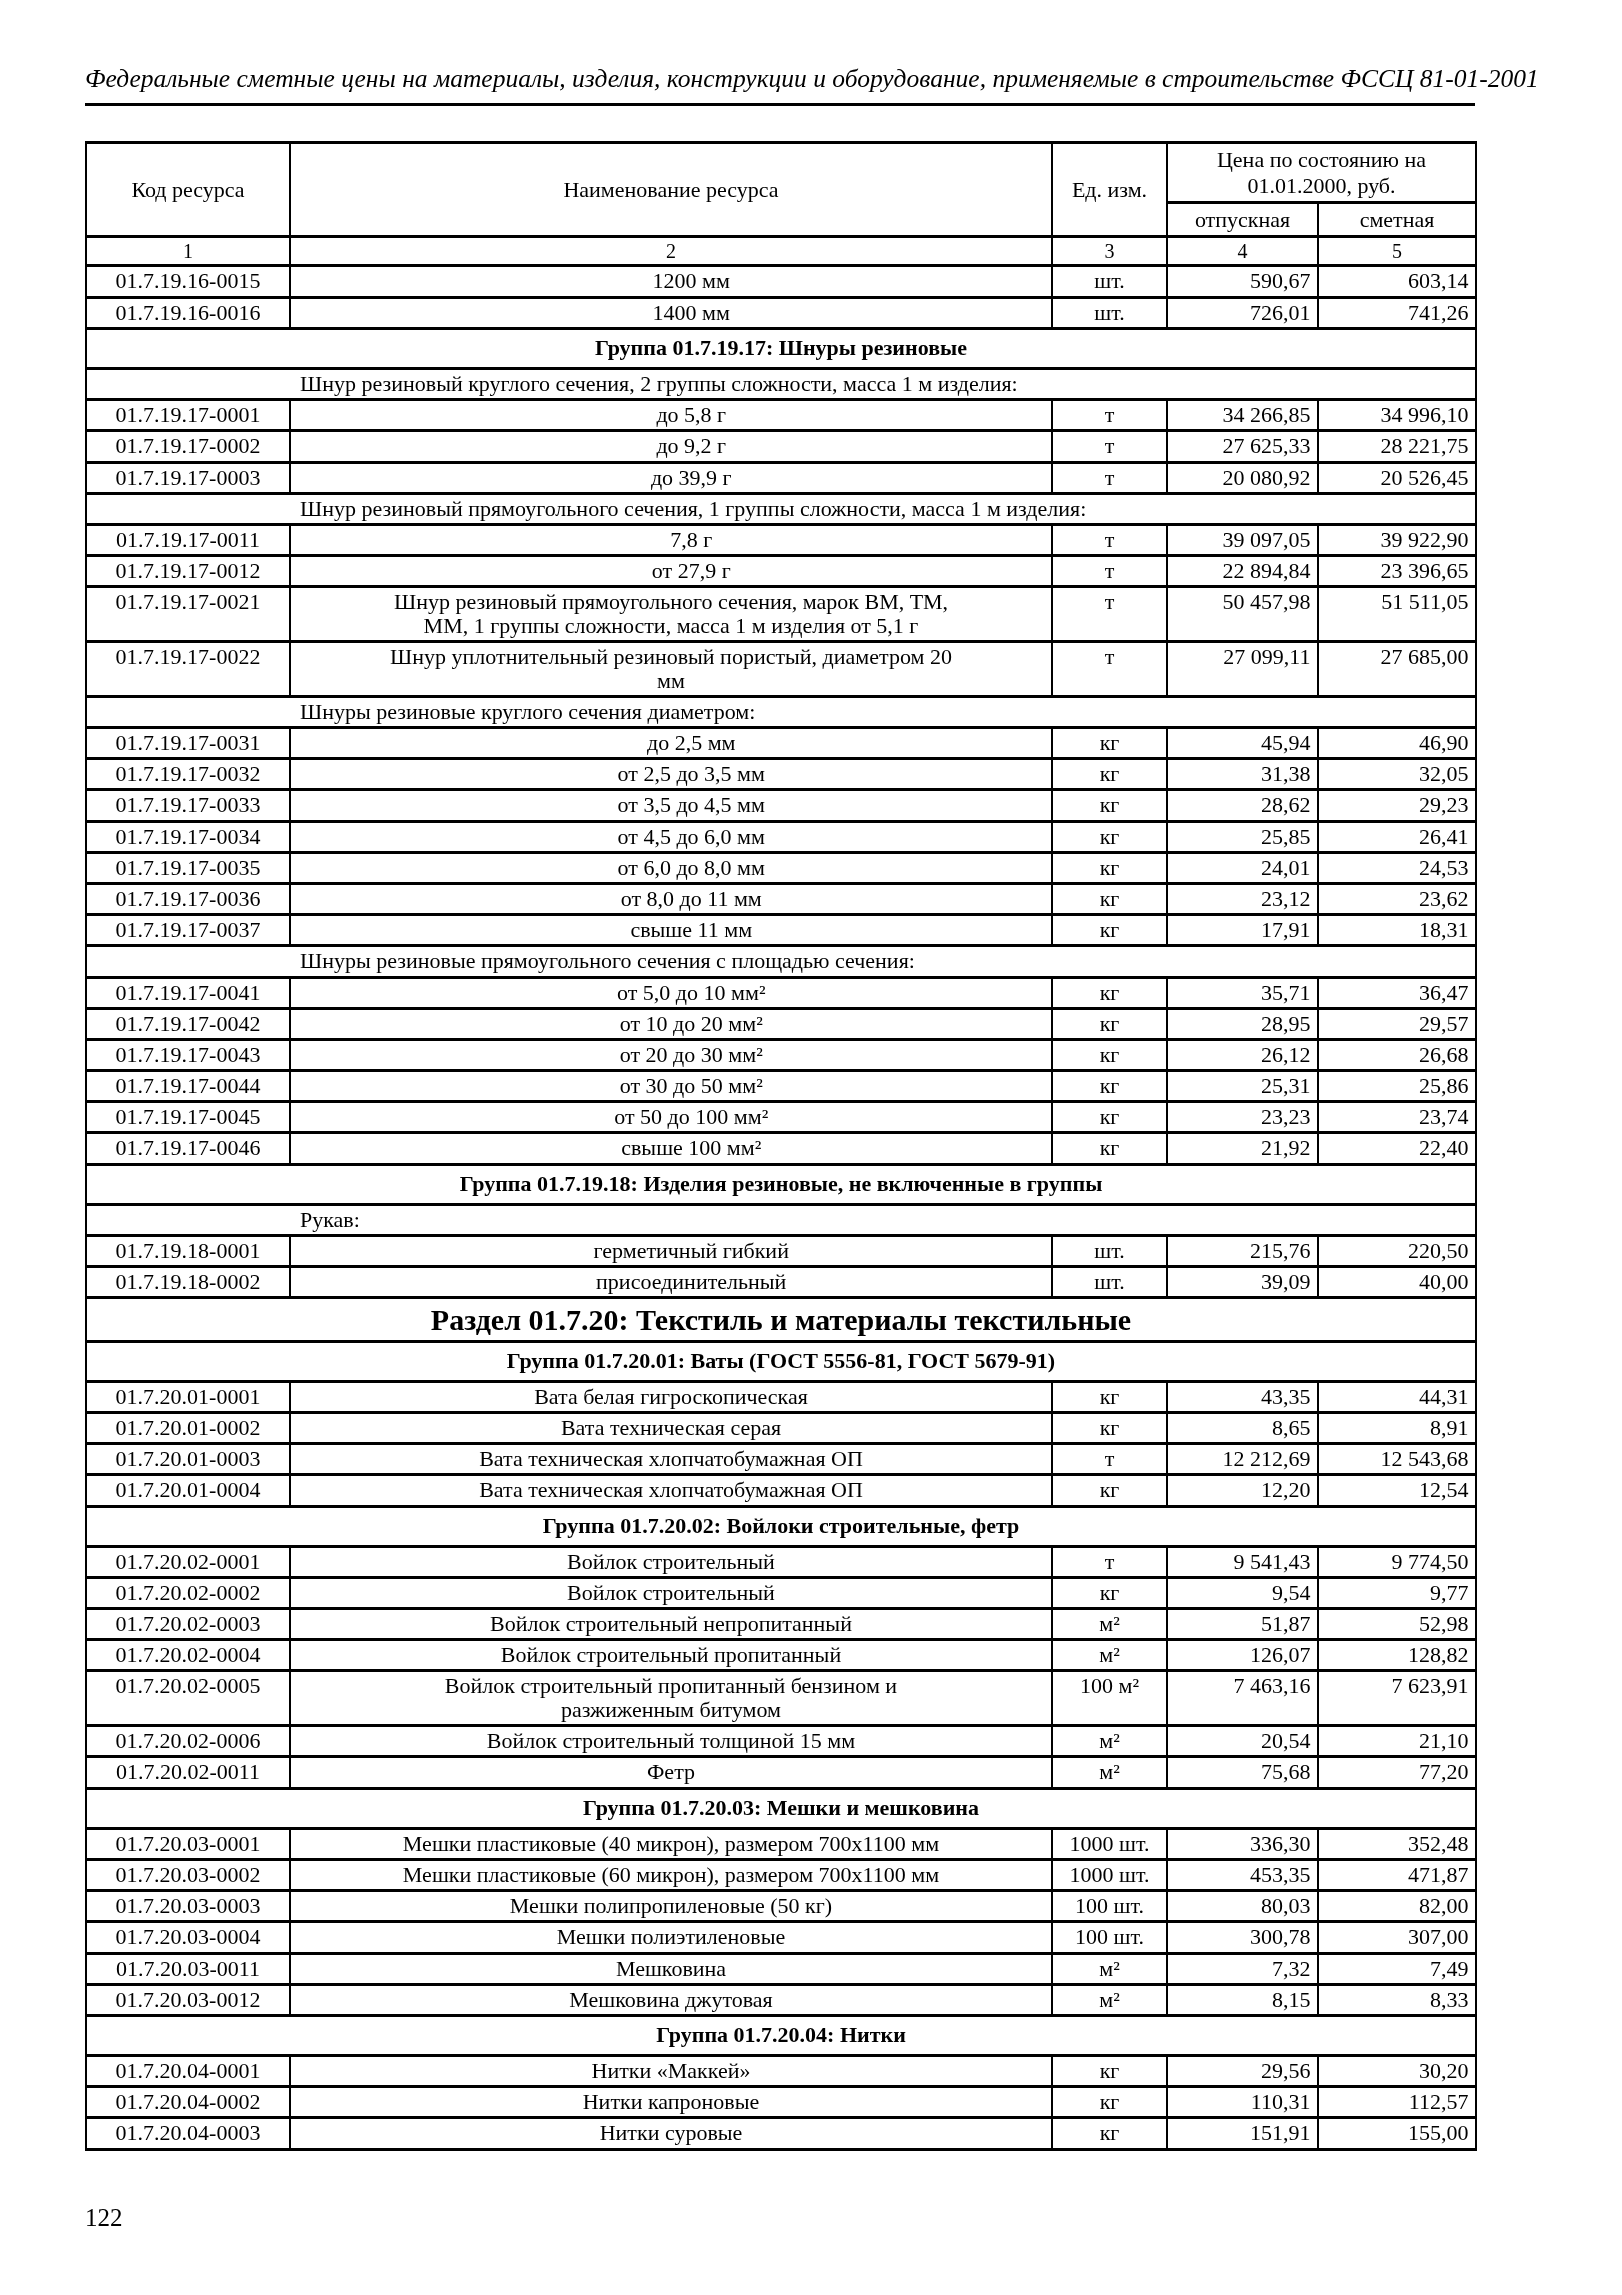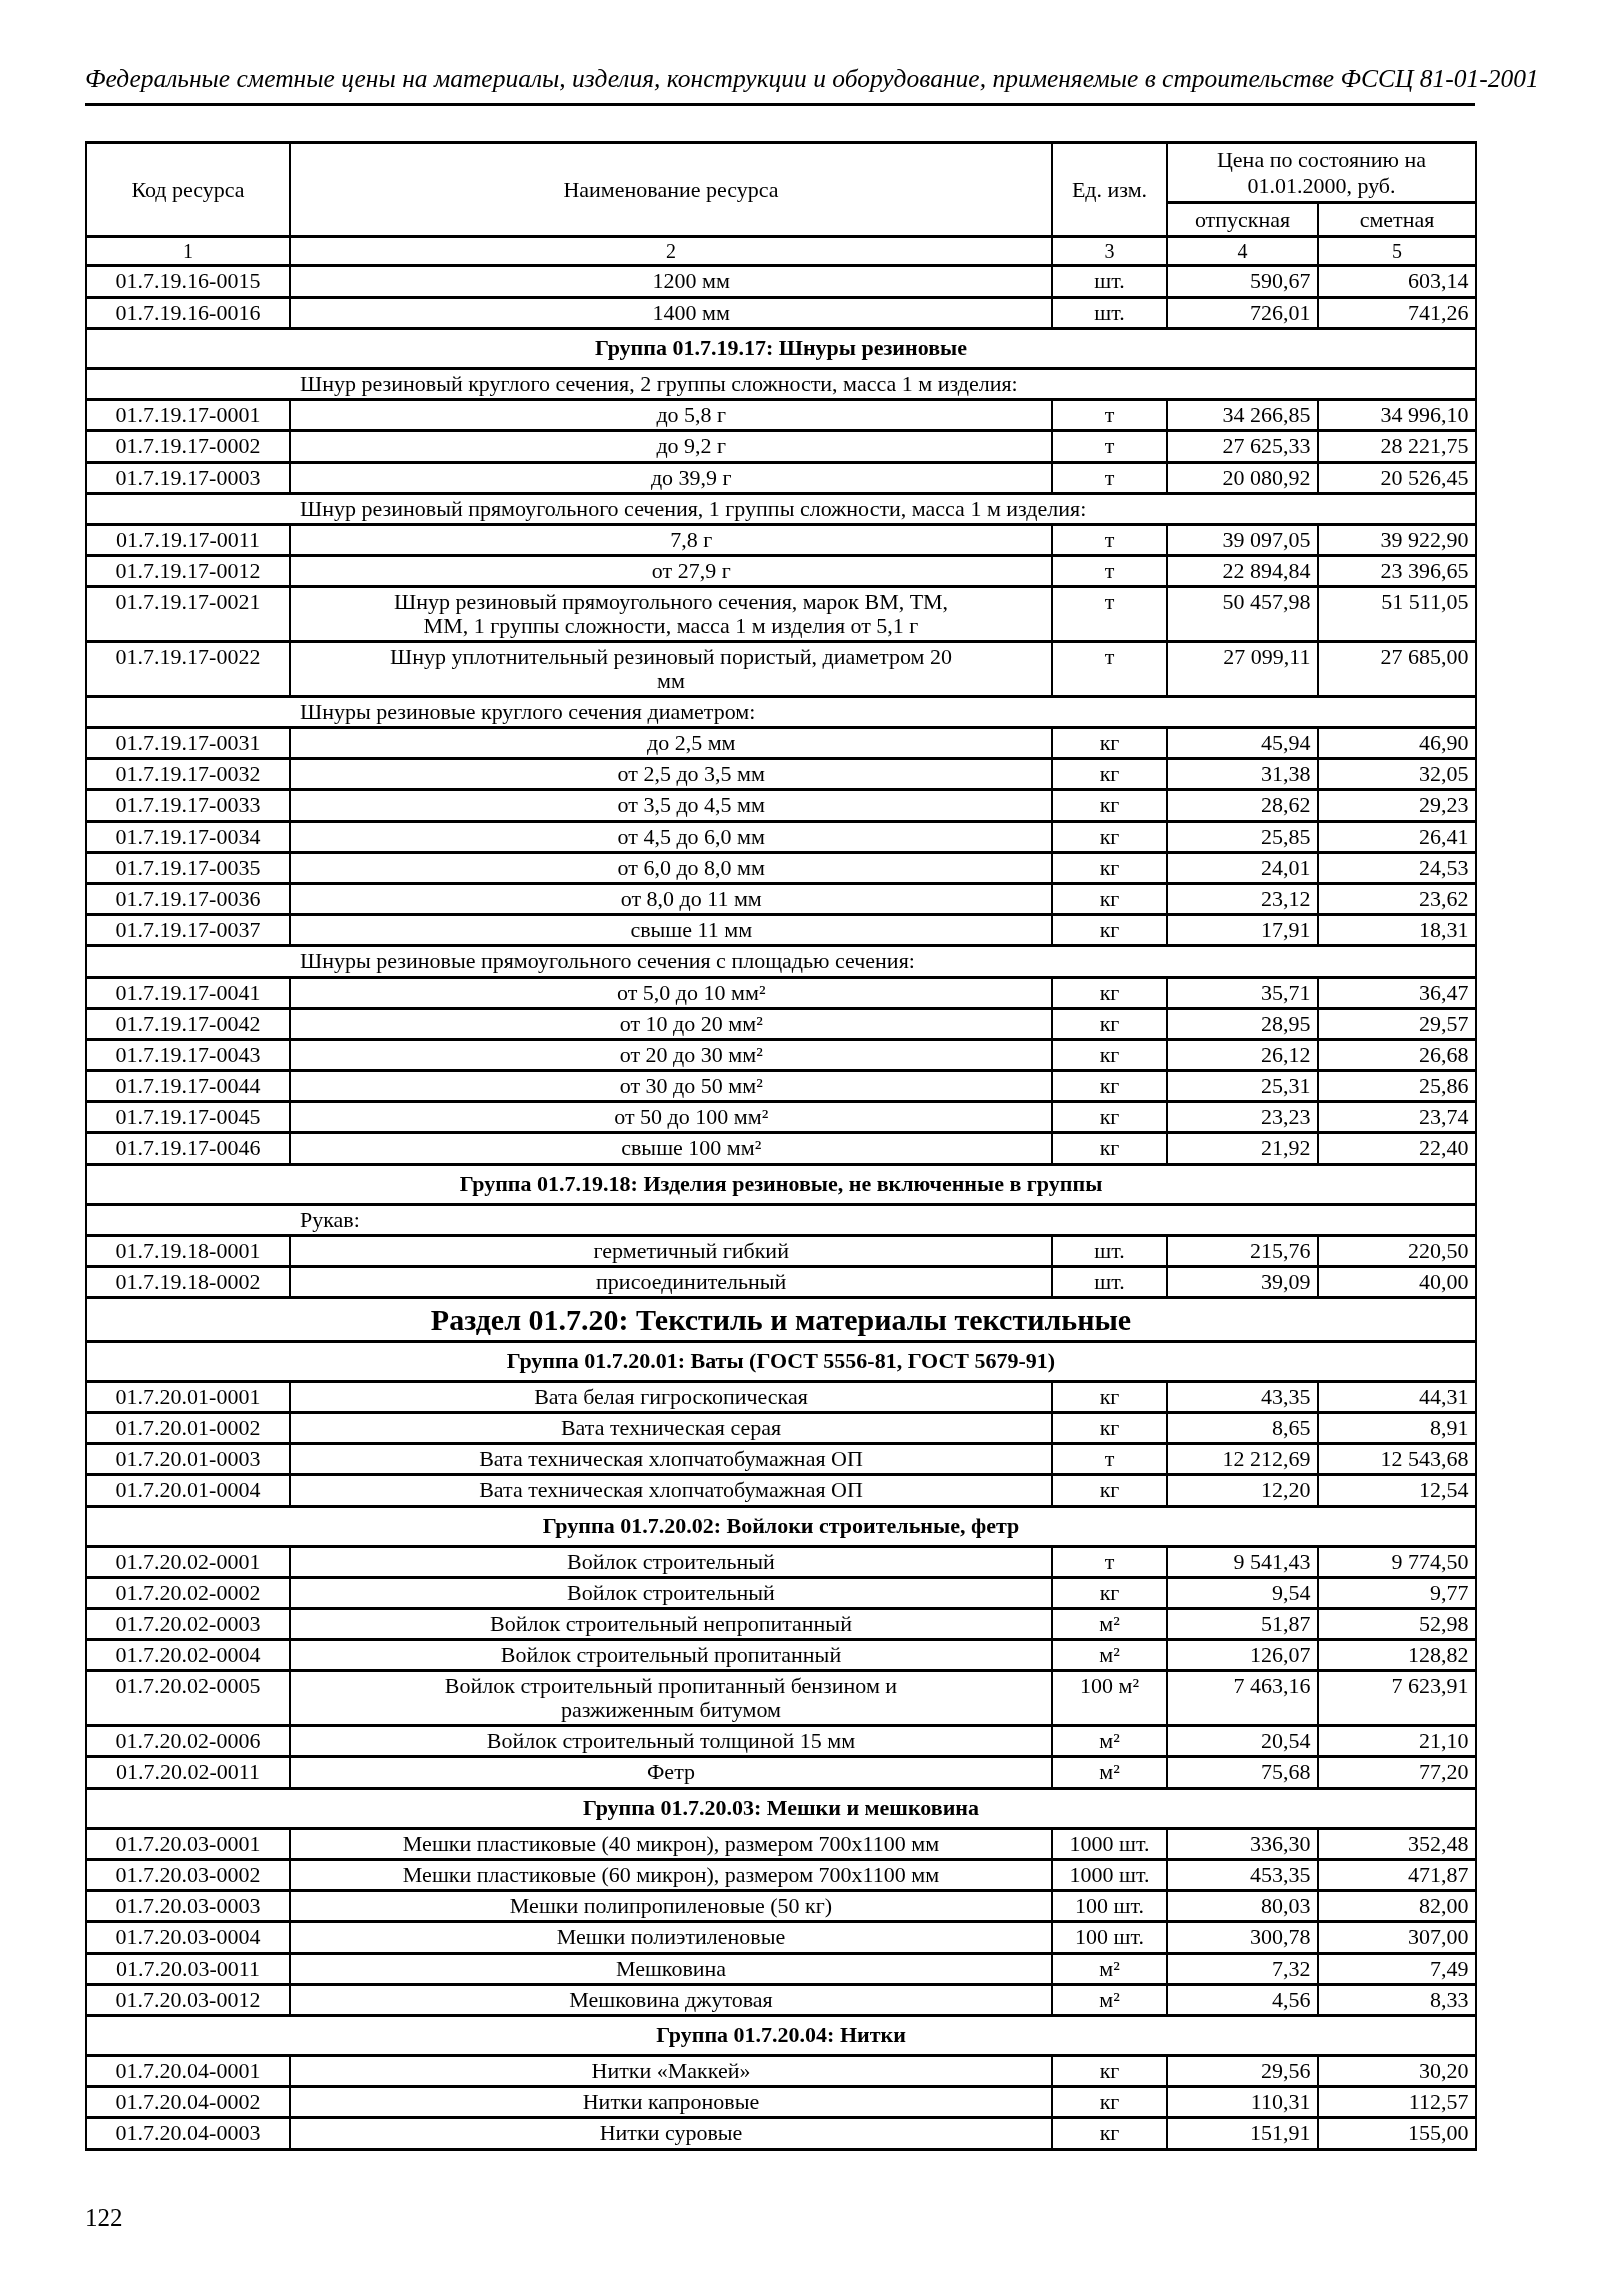--- a/index.html
+++ b/index.html
@@ -447,21 +447,21 @@
           <td class="code">01.7.20.03-0011</td>
           <td class="name">Мешковина</td>
           <td class="unit">м²</td>
           <td class="price">7,32</td>
           <td class="price">7,49</td>
         </tr>
         <tr class="item">
           <td class="code">01.7.20.03-0012</td>
           <td class="name">Мешковина джутовая</td>
           <td class="unit">м²</td>
-          <td class="price">4,56</td>
+          <td class="price">8,15</td>
           <td class="price">8,33</td>
         </tr>
         <tr class="group">
           <td class="label" colspan="5">Группа 01.7.20.04: Нитки</td>
         </tr>
         <tr class="item">
           <td class="code">01.7.20.04-0001</td>
           <td class="name">Нитки «Маккей»</td>
           <td class="unit">кг</td>
           <td class="price">29,56</td>

